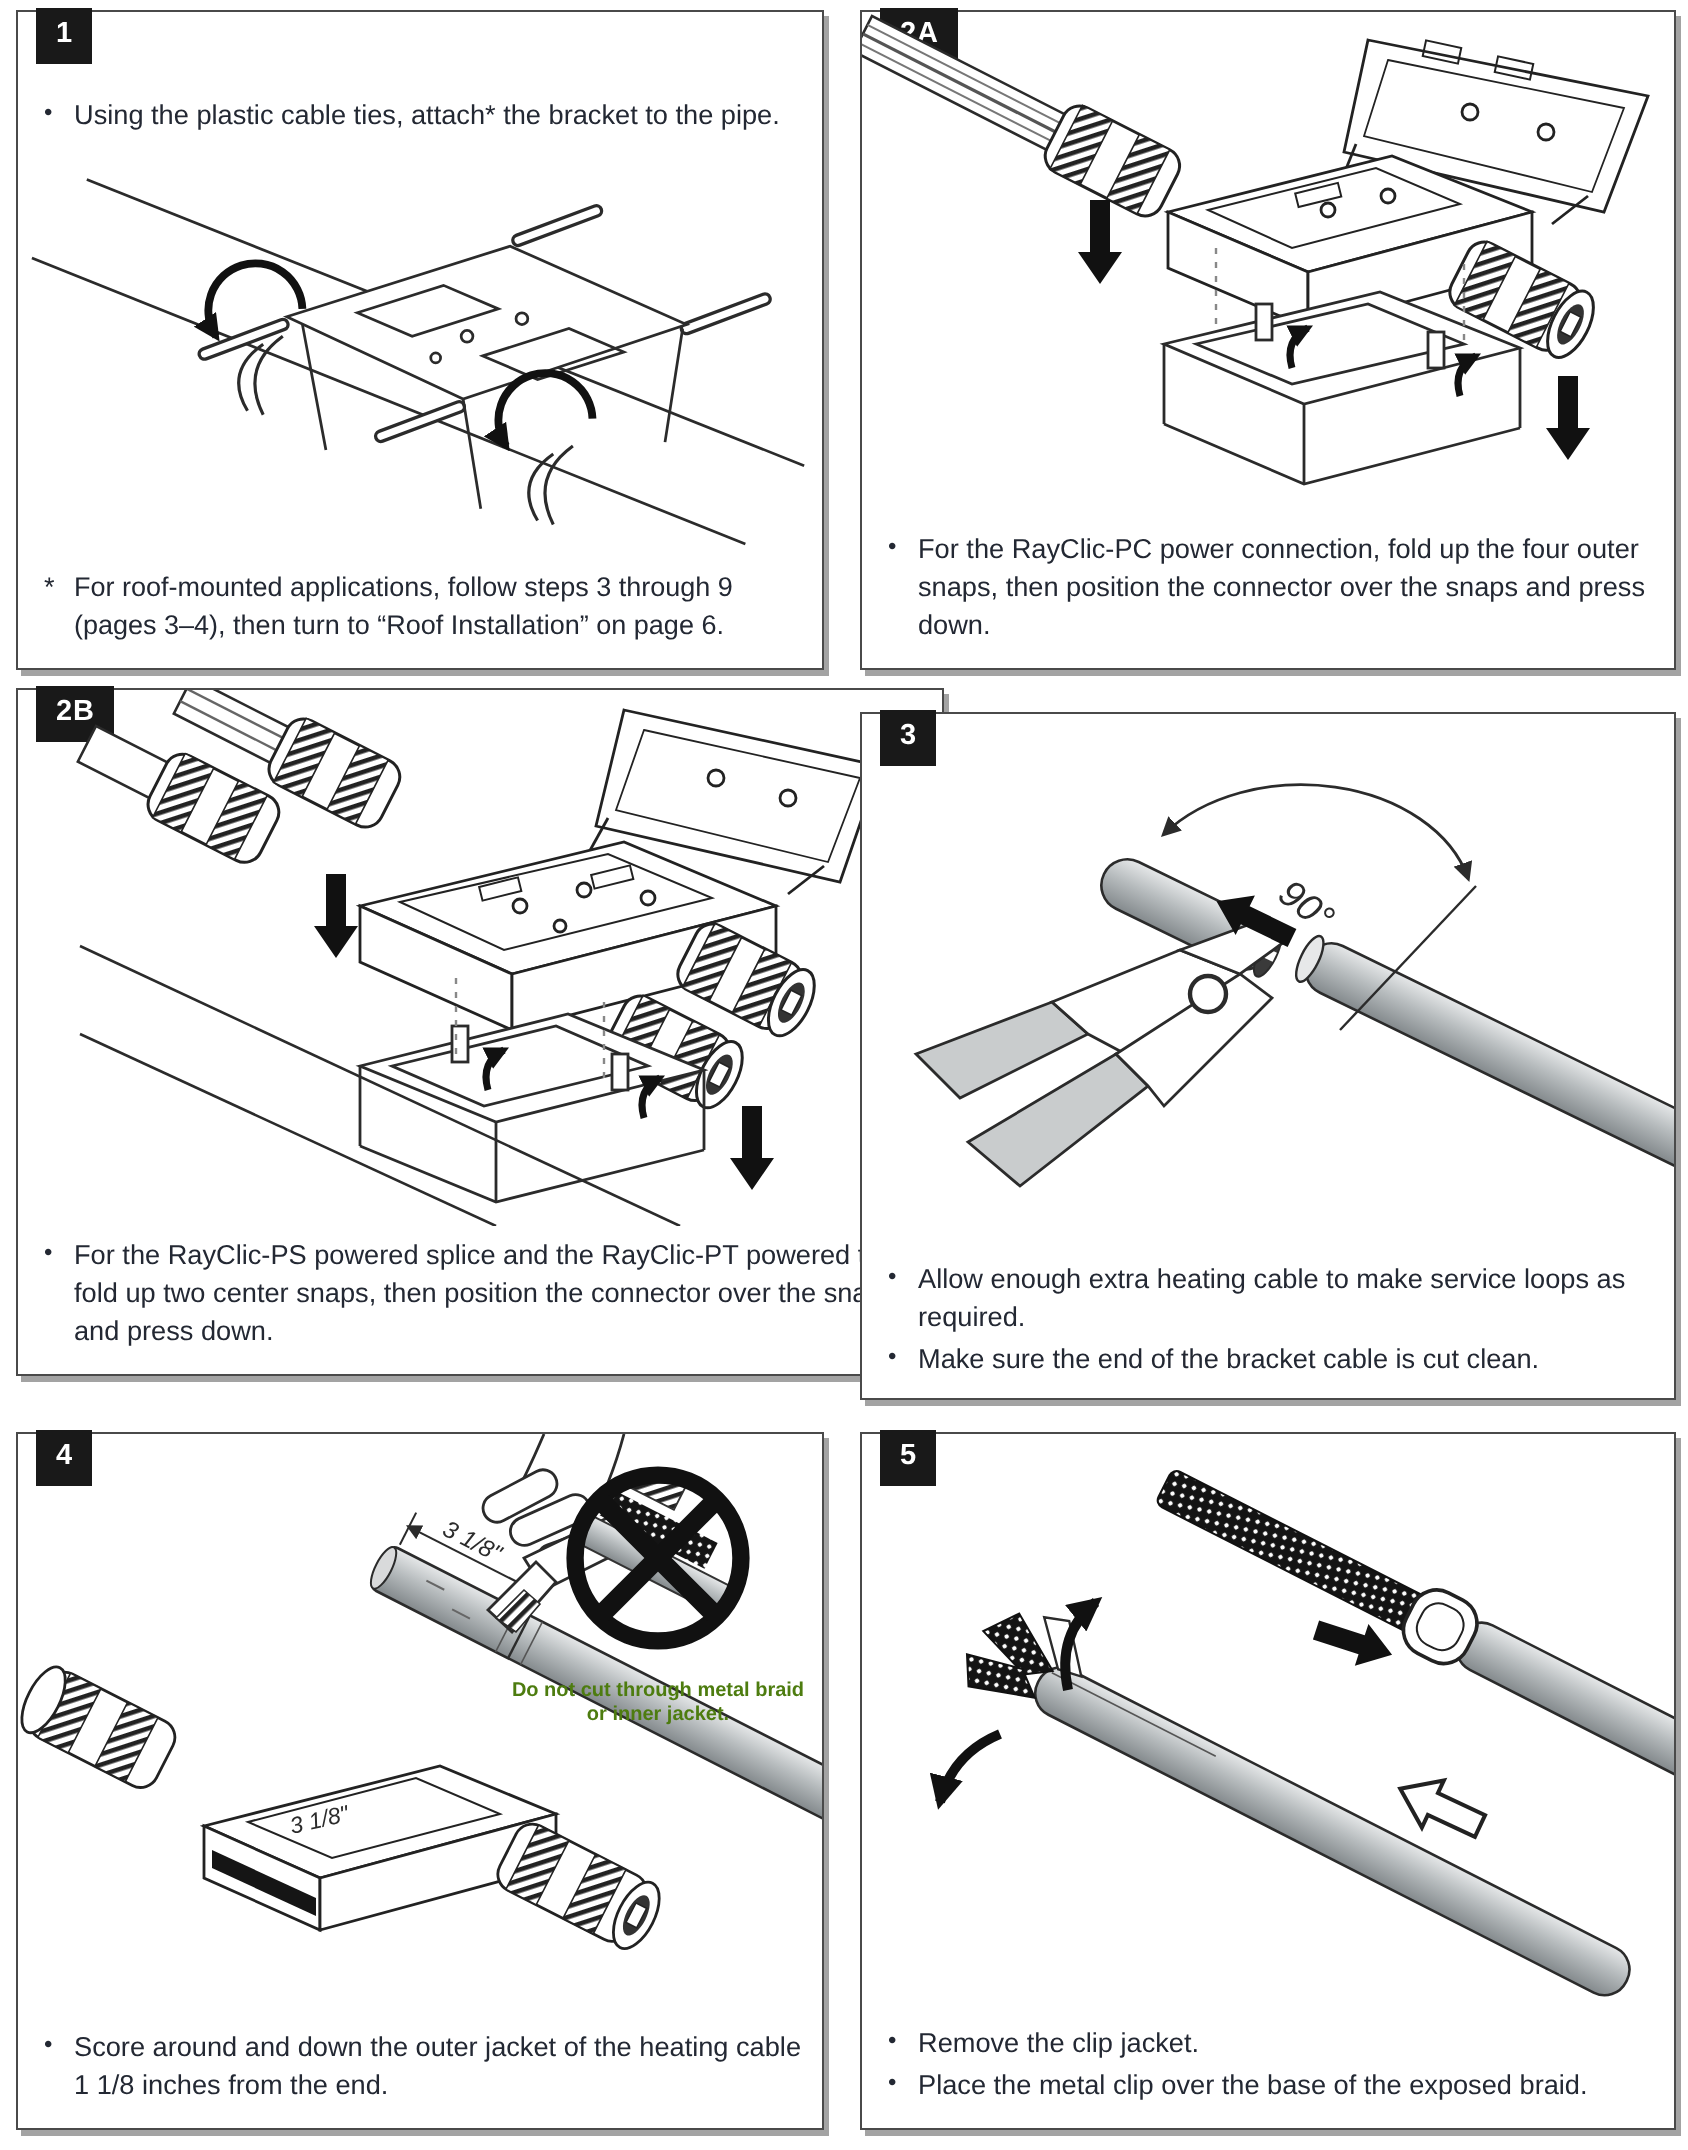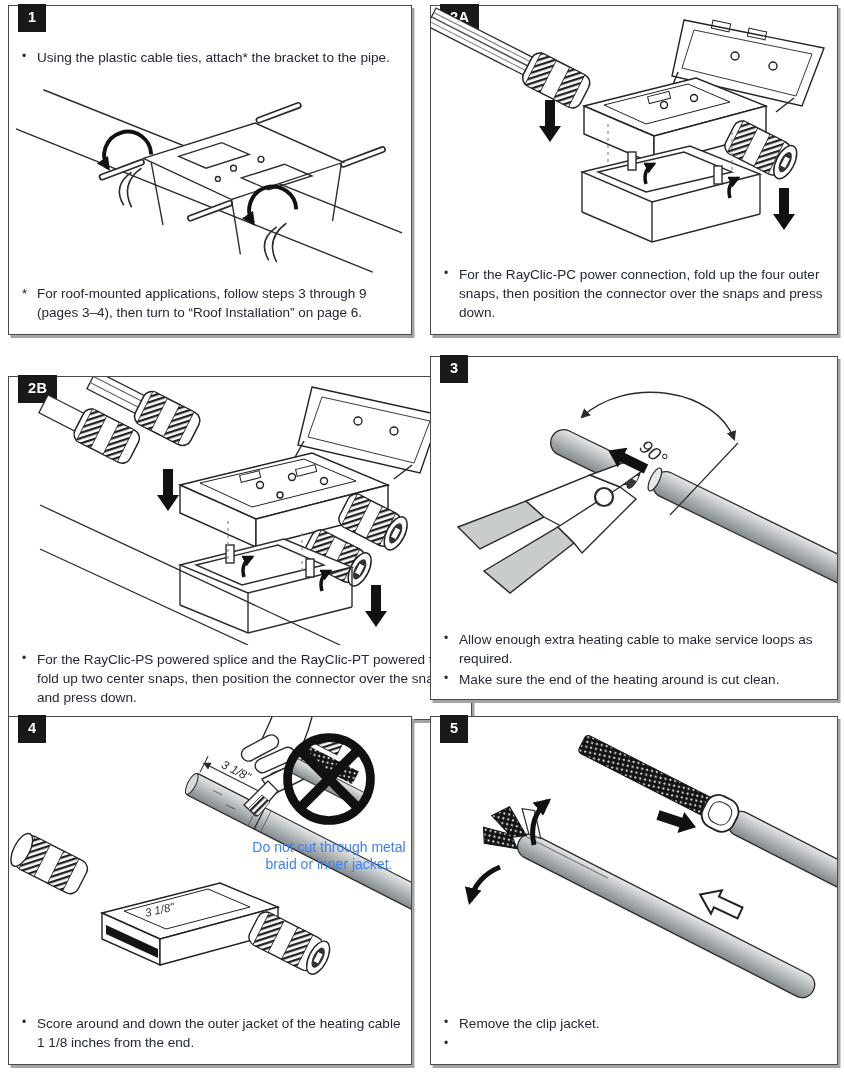--- a/index.html
+++ b/index.html
@@ -9,21 +9,21 @@
   .tag { position:absolute; top:-1.6px; left:9px; background:#191919; color:#fff; font-weight:bold;
          font-size:14.5px; line-height:1; padding:6px 10px 7px; min-width:14px; text-align:center; letter-spacing:.4px; }
   .bullets { position:absolute; left:13px; right:8px; list-style:none; }
   .bullets li { display:flex; font-size:13.6px; line-height:1.4; margin-top:2px; }
   .bullets .bm { width:15px; flex:none; font-size:12px; }
   .footnote { position:absolute; left:13px; right:6px; bottom:12px; display:flex; font-size:13.5px; line-height:1.42; }
   .footnote .fm { width:15px; flex:none; }
   .art { position:absolute; overflow:hidden; }
   .art svg { display:block; width:100%; height:100%; }
   .warnbox { position:absolute; top:8px; right:4px; width:156px; text-align:center; }
-  .warntext { font-weight:normal; font-size:14px; line-height:1.22; color:#3b82f6; margin-top:2px; }
+  .warntext { font-weight:bold; font-size:10px; line-height:1.22; color:#4d7c0f; margin-top:2px; }
   svg text { font-family:"Liberation Sans", sans-serif; }
 </style>
 </head>
 <body>
 
 <svg width="0" height="0" style="position:absolute" aria-hidden="true">
   <defs>
     <linearGradient id="cableGrad" x1="0" y1="0" x2="0" y2="1">
       <stop offset="0" stop-color="#e6e8e9"></stop>
       <stop offset="0.45" stop-color="#b7bcbe"></stop>
@@ -174,21 +174,21 @@
     </svg>
   </div>
   <ul class="bullets" style="bottom:12px;">
     <li>
       <span class="bm">•</span>
       <span>For the RayClic-PC power connection, fold up the four outer snaps, then position the connector over the snaps and press down.</span>
     </li>
   </ul>
 </section>
 
-<section class="panel" style="left:8px; top:376px; width:464px; height:344px;">
+<section class="panel" style="left:8px; top:344px; width:464px; height:344px;">
   <div class="tag">2B</div>
   <div class="art" style="left:0; right:0; top:0; height:268px;">
     <svg viewBox="0 0 400 268" preserveAspectRatio="xMidYMid meet">
       <g stroke="#2b2b2b" stroke-width="1.3">
         <line x1="0" y1="128" x2="300" y2="268"></line>
         <line x1="0" y1="172" x2="208" y2="268"></line>
       </g>
       <g transform="translate(56,-6) rotate(27)">
         <rect x="0" y="0" width="58" height="20" fill="#fff" stroke="#2b2b2b" stroke-width="1.3"></rect>
         <line x1="0" y1="6" x2="58" y2="6" stroke="#666" stroke-width="1.2"></line>
@@ -306,21 +306,21 @@
       </g>
     </svg>
   </div>
   <ul class="bullets" style="bottom:10px;">
     <li>
       <span class="bm">•</span>
       <span>Allow enough extra heating cable to make service loops as required.</span>
     </li>
     <li>
       <span class="bm">•</span>
-      <span>Make sure the end of the heating around is cut clean.</span>
+      <span>Make sure the end of the bracket cable is cut clean.</span>
     </li>
   </ul>
 </section>
 
 <section class="panel" style="left:8px; top:716px; width:404px; height:349px;">
   <div class="tag">4</div>
   <div class="art" style="left:0; right:0; top:0; height:292px;">
     <svg viewBox="0 0 400 292" preserveAspectRatio="xMidYMid meet">
       <g transform="translate(180,66) rotate(27)">
         <rect x="0" y="-12" width="330" height="24" rx="4" fill="url(#cableGrad)" stroke="#2b2b2b" stroke-width="1.3"></rect>
@@ -428,15 +428,16 @@
       </g>
     </svg>
   </div>
   <ul class="bullets" style="bottom:12px;">
     <li>
       <span class="bm">•</span>
       <span>Remove the clip jacket.</span>
     </li>
     <li>
       <span class="bm">•</span>
+      <span>Place the metal clip over the base of the exposed braid.</span>
     </li>
   </ul>
 </section>
 
 </body></html>

